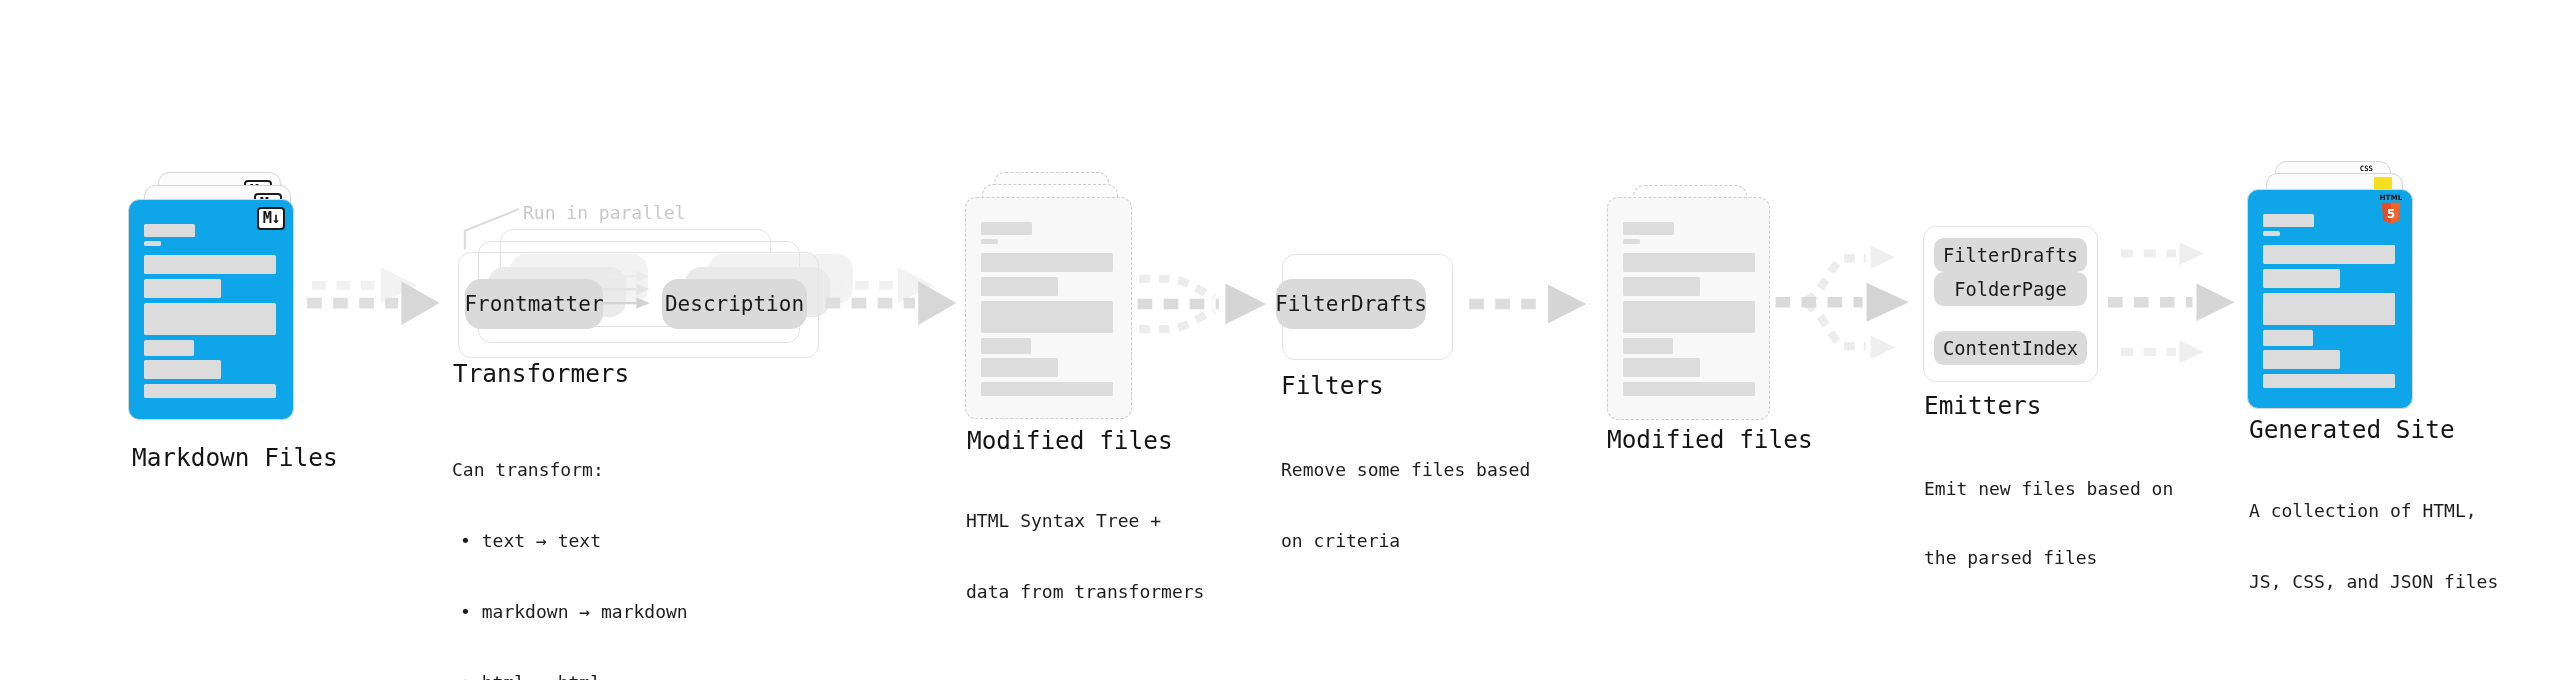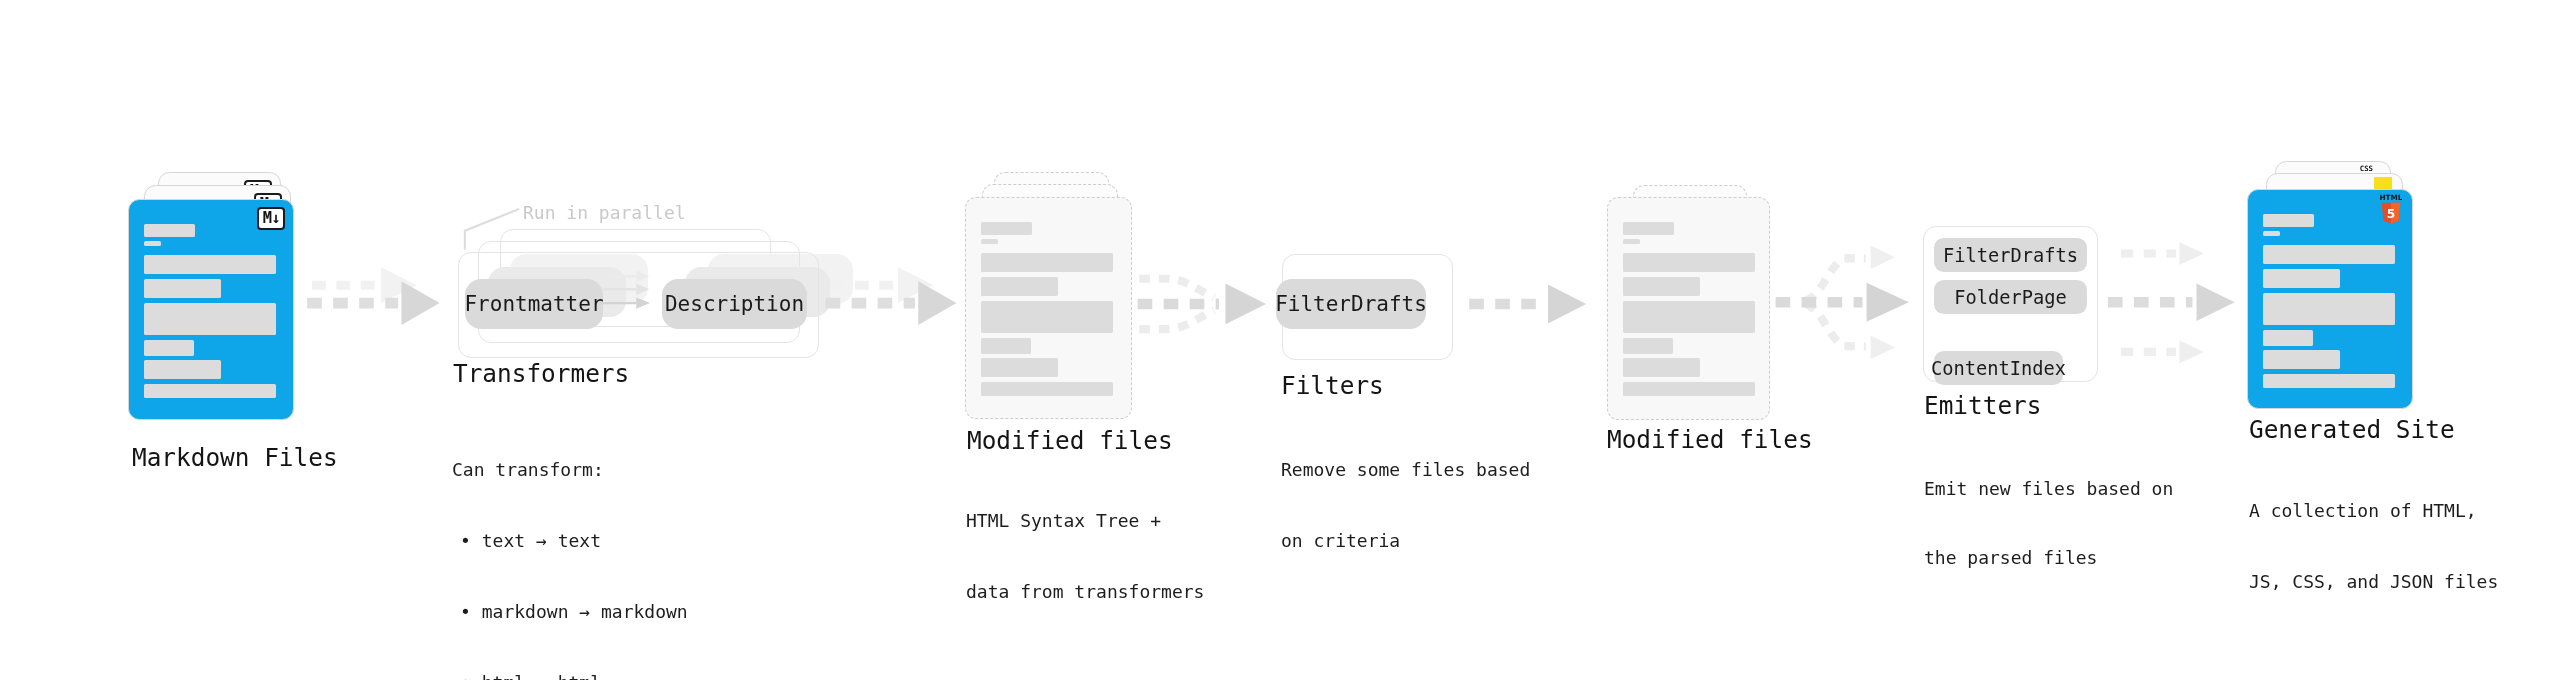--- a/index.html
+++ b/index.html
@@ -139,22 +139,22 @@
         <div class="bar" style="width: 77px; height: 18.7px; margin-bottom: 4.9px;"></div>
         <div class="bar" style="width: 132px; height: 14.6px; margin-bottom: 0px;"></div>
       </div>
   </div>
   <div class="heading" style="left:1607px;top:426px">Modified files</div>
 </div>
 
 <div>
   <div class="obox filled" style="left:1923px;top:226px;width:175px;height:156px"></div>
   <div class="node small" style="left:1934px;top:238px;width:153px;height:34px">FilterDrafts</div>
-  <div class="node small" style="left:1934px;top:280px;width:153px;height:34px">FolderPage</div>
-  <div class="node small" style="left:1934px;top:351px;width:129px;height:34px">ContentIndex</div>
+  <div class="node small" style="left:1934px;top:272px;width:153px;height:34px">FolderPage</div>
+  <div class="node small" style="left:1934px;top:331px;width:153px;height:34px">ContentIndex</div>
   <div class="heading" style="left:1924px;top:392px">Emitters</div>
   <div class="subtext" style="left:1924px;top:431px;line-height:23px">
     <div>Emit new files based on</div>
     <div>the parsed files</div>
   </div>
 </div>
 
 <div>
   <div class="card back" style="left:2275px;top:161px;width:116px;height:220px">
     <div class="badge-css">

